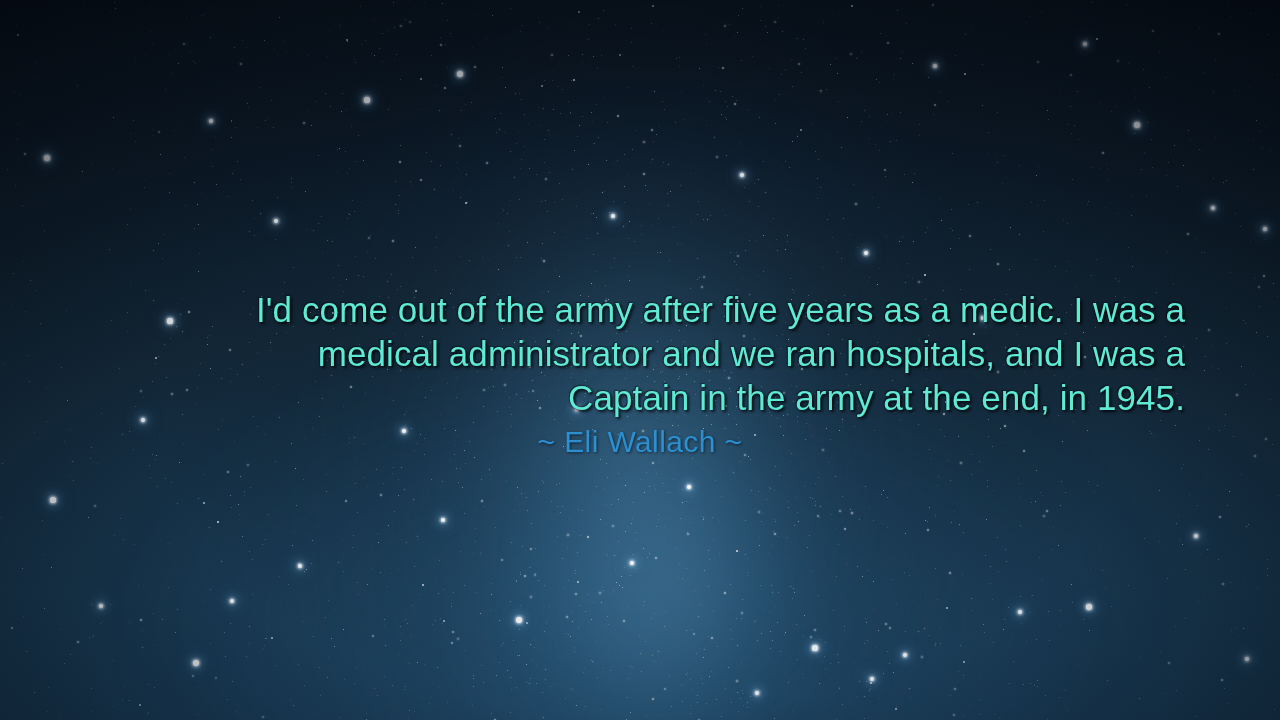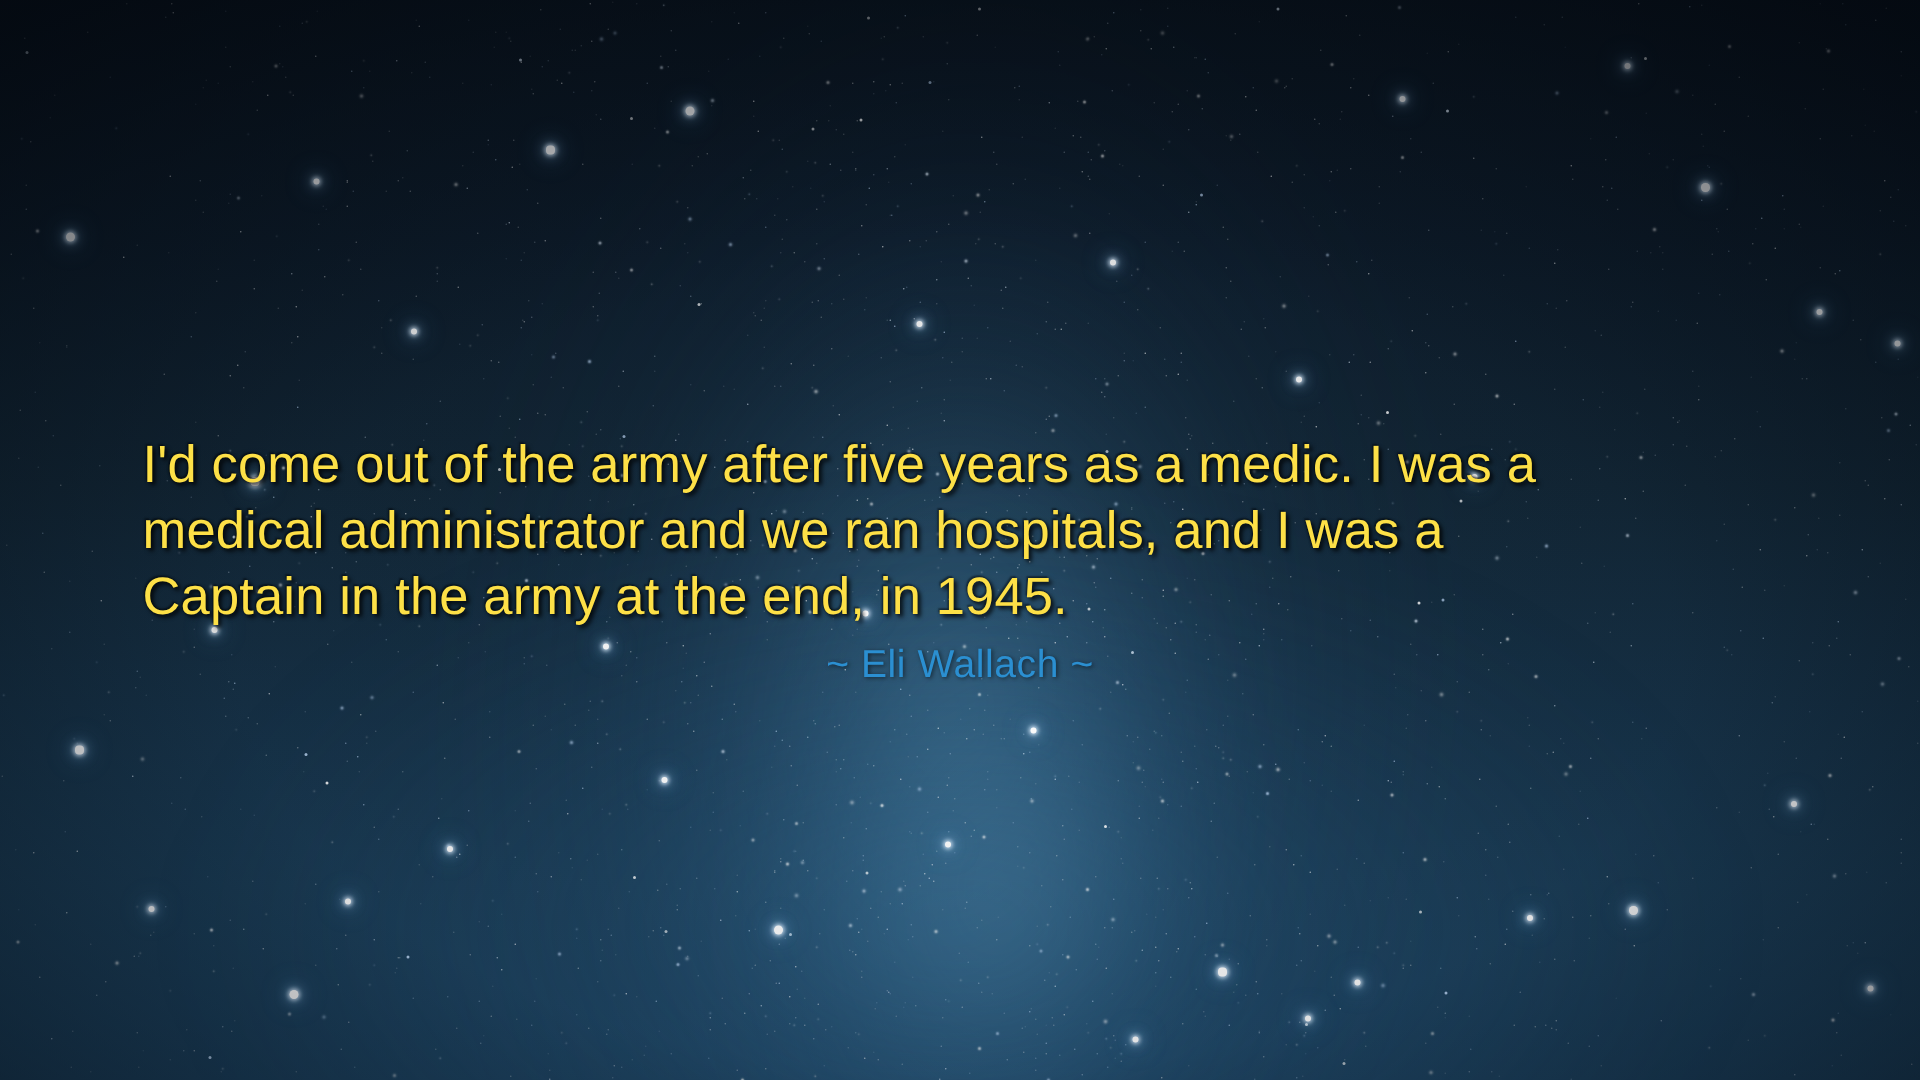--- a/index.html
+++ b/index.html
@@ -133,38 +133,38 @@
     display: flex;
     flex-direction: column;
     align-items: center;
     justify-content: center;
     padding-top: 28px;
     box-sizing: border-box;
   }
 
   .quote-text {
     width: 1090px;
-    text-align: left;
-    color: #fde047;
+    text-align: right;
+    color: #5eead4;
     font-size: 35px;
     line-height: 44px;
     font-weight: 400;
     letter-spacing: 0.1px;
     text-shadow:
       2px 2px 3px rgba(0,0,0,0.80),
       0 0 2px rgba(0,0,0,0.55),
       -1px -1px 1px rgba(0,0,0,0.35);
     white-space: pre-wrap;
   }
 
   .attribution {
     margin-top: 4px;
     text-align: center;
     color: #2b8fd1;
-    font-size: 26px;
+    font-size: 30px;
     line-height: 36px;
     font-weight: 400;
     letter-spacing: 0.4px;
     text-shadow: 1px 1px 3px rgba(0,0,0,0.55);
   }
 </style>
 </head>
 <body>
 
 <div id="stage">

